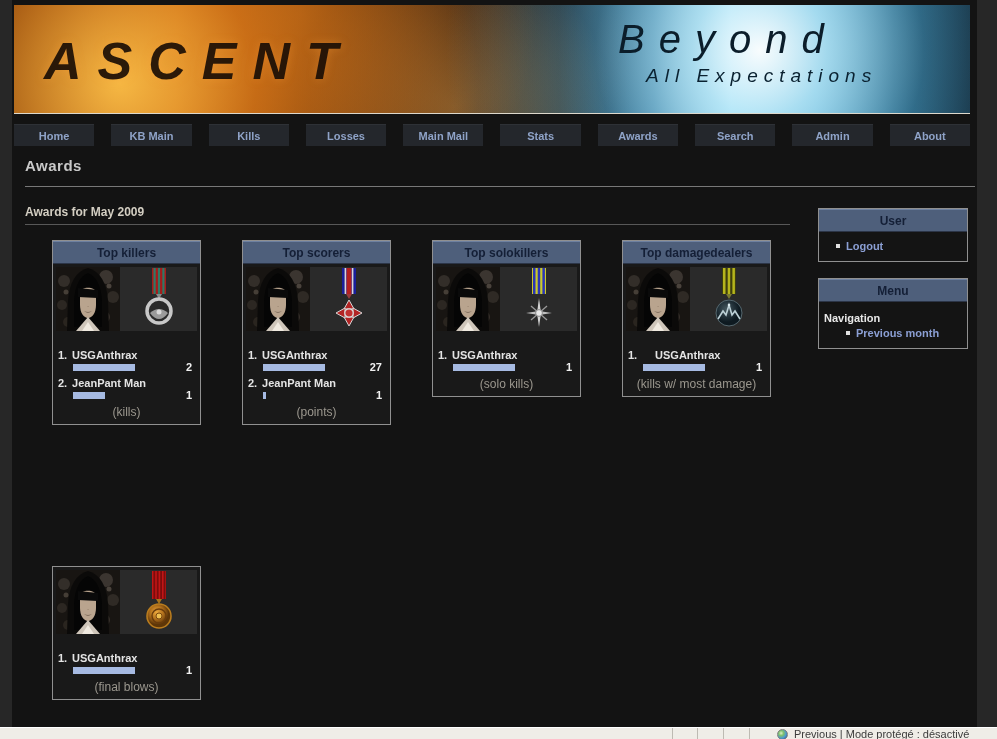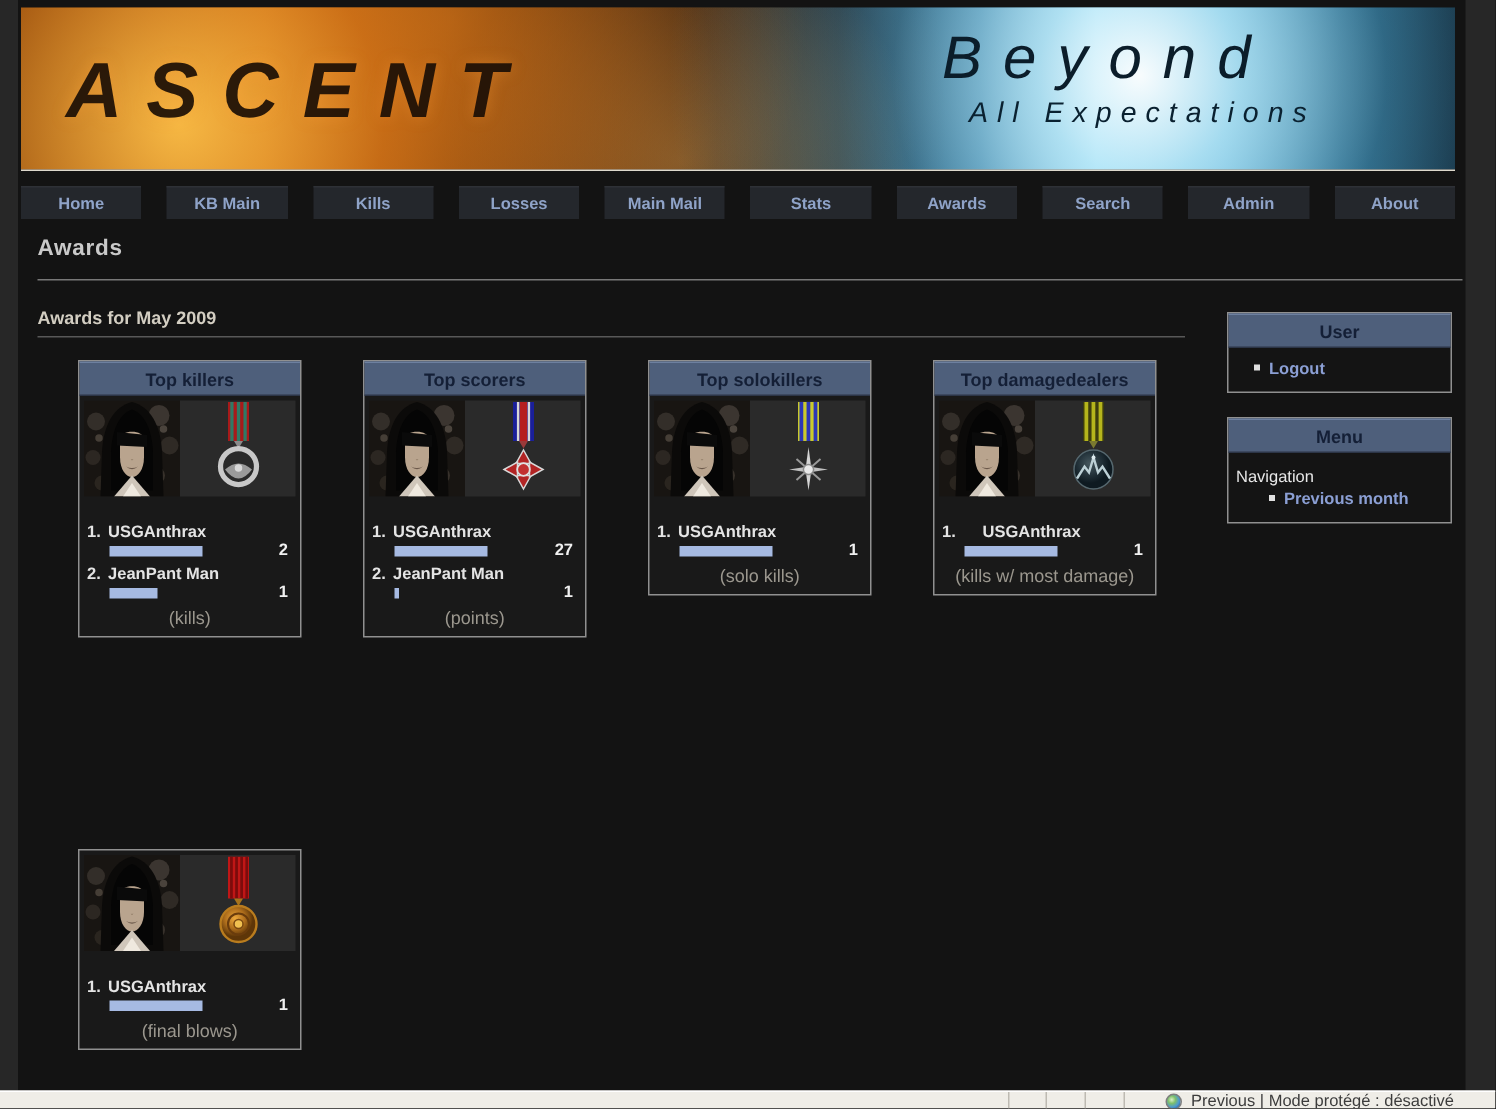--- a/index.html
+++ b/index.html
@@ -21,21 +21,21 @@
       radial-gradient(circle at 46% 95%, rgba(250,210,120,.5) 0%, rgba(0,0,0,0) 30%),
       linear-gradient(90deg,#140a05 0%,#6a3410 9%,#b36418 17%,#3a1d08 31%,#14100c 47%,#0e2330 57%,#2e7296 67%,#8fd4ee 75%,#46a0c8 84%,#165372 92%,#071e2e 100%);
   }
   #banner .logo{
     position:absolute;left:30px;top:26px;
     font-size:52px;font-weight:bold;font-style:italic;letter-spacing:16px;
     color:rgba(26,14,5,.92);text-shadow:0 0 10px rgba(255,160,60,.35);
   }
   #banner .tag1{
     position:absolute;left:604px;top:12px;
-    font-size:40px;font-style:italic;letter-spacing:14px;color:#0b1d2a;margin-left:10px;
+    font-size:40px;font-style:italic;letter-spacing:14px;color:#0b1d2a;
   }
   #banner .tag2{
     position:absolute;left:632px;top:60px;
     font-size:19px;font-style:italic;letter-spacing:6px;color:#0a2130;
   }
 
   
   #nav{position:absolute;left:2px;top:124px;width:956px;height:22px;display:flex;gap:17px;}
   .nav-item{
     flex:1;background:#24272c;color:#8fa3c8;font-size:11px;font-weight:bold;
@@ -72,21 +72,21 @@
   #box-damage{left:610px;top:240px;}
   #box-final{left:40px;top:566px;}
 
   
   .side-box{position:absolute;left:806px;width:148px;border:1px solid #909090;background:#141414;}
   #side-user{top:208px;}
   #side-menu{top:278px;}
   .side-body{padding:8px 0 9px;}
   .link-row{padding-left:17px;font-size:11px;font-weight:bold;color:#8b9fd4;cursor:pointer;}
   .bullet{display:inline-block;width:4px;height:4px;background:#e0e0e0;margin-right:6px;vertical-align:2px;}
-  .menu-section{padding:2px 0 3px 5px;font-size:11px;font-weight:normal;color:#e8e8e8;}
+  .menu-section{padding:2px 0 3px 5px;font-size:11px;font-weight:bold;color:#e8e8e8;}
   #side-menu .link-row{padding-left:27px;}
 
   
   #statusbar{
     position:absolute;left:0;top:727px;width:997px;height:12px;overflow:hidden;
     background:#efede7;border-top:1px solid #ffffff;box-sizing:border-box;
   }
   .sb-div{position:absolute;top:0;width:1px;height:12px;background:#bdbab2;}
   #sb-globe{
     position:absolute;left:777px;top:1px;width:11px;height:11px;border-radius:50%;

